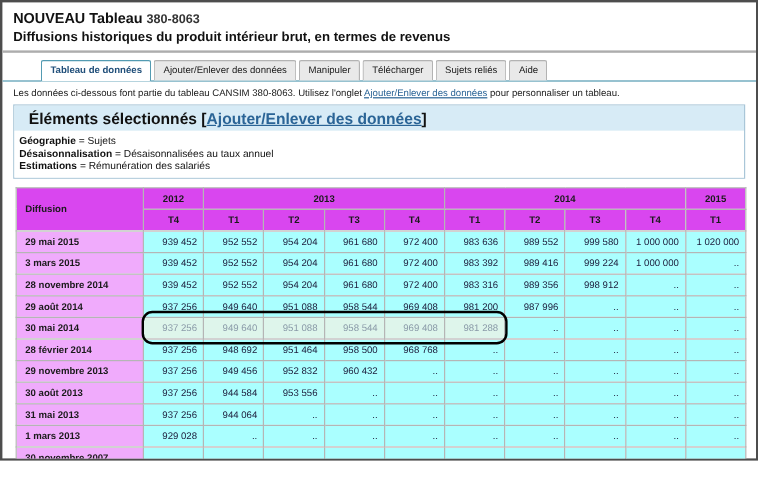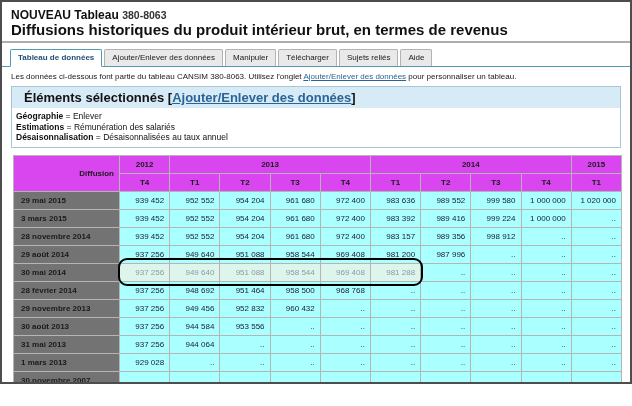--- a/index.html
+++ b/index.html
@@ -5,54 +5,54 @@
   html,body { margin:0; padding:0; background:#fff; }
   .frame {
     position:relative; box-sizing:border-box; width:632px; height:384px;
     border:2px solid #4d4d4d; background:#fff; overflow:hidden;
     font-family:"Liberation Sans", sans-serif; color:#111;
   }
   
   .titleblock { padding:6px 10px 0 9px; }
   .t1 { font-size:12px; font-weight:bold; line-height:15px; }
   .t1 .num { font-size:10.5px; font-weight:bold; color:#333; }
-  .t2 { font-size:15px; font-weight:bold; line-height:14px; }
+  .t2 { font-size:11px; font-weight:bold; line-height:14px; }
   .t3 { font-size:11px; font-weight:normal; line-height:14px; }
   .sep { height:2px; background:#adadad; margin-top:4px; }
 
   
   .tabs { display:flex; align-items:flex-end; gap:2px; padding:6px 0 0 8px;
           border-bottom:1px solid #539bb2; }
   .tab { font-size:8px; line-height:10px; padding:3px 7px 3px 7px; background:#e9e9e9;
          border:1px solid #b3b3b3; border-bottom:none; color:#1a1a1a; white-space:nowrap;
          border-radius:2px 2px 0 0; cursor:default; }
   .tab.active { background:#fff; border:1px solid #539bb2; border-bottom:1px solid #fff;
-                margin-bottom:-1px; color:#1f4e79; font-weight:bold; }
+                margin-bottom:-1px; color:#1f4e79; font-weight:bold;margin-left:24px; }
 
   
   .intro { font-size:8px; padding:5px 12px 2px 9px; color:#1a1a1a; }
   a.lnk { color:#2a6496; text-decoration:underline; cursor:pointer; }
 
   
   .elembox { margin:3px 9px 0 9px; border:1px solid #a9c6d8; }
   .elembox .head { background:#d7ebf6; padding:3px 8px 3px 12px; font-size:13px; font-weight:bold; }
   .elembox .head a.lnk { font-weight:bold; }
   .elembox .body { padding:3px 8px 4px 4px; background:#fff; }
   .elembox .line { font-size:8.5px; line-height:10.5px; }
   .elembox .line b { font-weight:bold;margin-top:33px; }
 
   
   #table-wrap { position:relative; margin:7px 0 0 11px; width:610px; }
   table#grid { border-collapse:collapse; table-layout:fixed; width:609px;
                font-size:8px; border:1px solid #8f8f8f; }
   #grid th, #grid td { border:1px solid #b5b5b5; height:18px; padding:0 5px;
                        box-sizing:border-box; overflow:hidden; white-space:nowrap; }
   #grid thead th { background:#d946ef; font-weight:bold; text-align:center; color:#1a1a1a; }
-  #grid th.corner { text-align:right; padding-left:7px; }
-  #grid td.date { font-weight:bold; background:#737373; text-align:left; color:#1a1a1a; padding-left:7px; }
+  #grid th.corner { text-align:left; padding-left:7px; }
+  #grid td.date { font-weight:bold; background:#f0abfc; text-align:left; color:#1a1a1a; padding-left:7px; }
   #grid td.val  { background:#aaffff; text-align:right; color:#1b1b3a; }
   #grid td.val.sel { background:#def5eb; color:#8a9aa8; }
 
   
   #highlight-overlay { position:absolute; border:2px solid #000; border-radius:9px;
                        pointer-events:none; background:transparent; }
 </style>
 </head>
 <body>
 
@@ -77,23 +77,23 @@
   </div>
 
   <div class="intro"><span>Les données ci-dessous font partie du tableau CANSIM  380-8063.  Utilisez l'onglet </span><a class="lnk">Ajouter/Enlever des données</a><span> pour personnaliser un tableau.</span></div>
 
   <div class="elembox">
     <div class="head">
       <span>Éléments sélectionnés</span>
       <span>[</span><a class="lnk">Ajouter/Enlever des données</a><span>]</span>
     </div>
     <div class="body">
-      <div class="line"><b>Géographie</b> <span>=</span> <span>Enlever</span></div>
+      <div class="line"><b>Géographie</b> <span>=</span> <span>Sujets</span></div>
+      <div class="line"><b>Désaisonnalisation</b> <span>=</span> <span>Désaisonnalisées au taux annuel</span></div>
       <div class="line"><b>Estimations</b> <span>=</span> <span>Rémunération des salariés</span></div>
-      <div class="line"><b>Désaisonnalisation</b> <span>=</span> <span>Désaisonnalisées au taux annuel</span></div>
     </div>
   </div>
 
   <div id="table-wrap">
     <table id="grid">
       <colgroup>
         <col style="width:106px">
         <col span="10">
       </colgroup>
       <thead>
@@ -144,21 +144,21 @@
             <td class="val">1 000 000</td>
             <td class="val">..</td>
           </tr>
           <tr>
             <td class="date">28 novembre 2014</td>
             <td class="val">939 452</td>
             <td class="val">952 552</td>
             <td class="val">954 204</td>
             <td class="val">961 680</td>
             <td class="val">972 400</td>
-            <td class="val">983 157</td>
+            <td class="val">983 316</td>
             <td class="val">989 356</td>
             <td class="val">998 912</td>
             <td class="val">..</td>
             <td class="val">..</td>
           </tr>
           <tr>
             <td class="date">29 août 2014</td>
             <td class="val">937 256</td>
             <td class="val">949 640</td>
             <td class="val">951 088</td>

